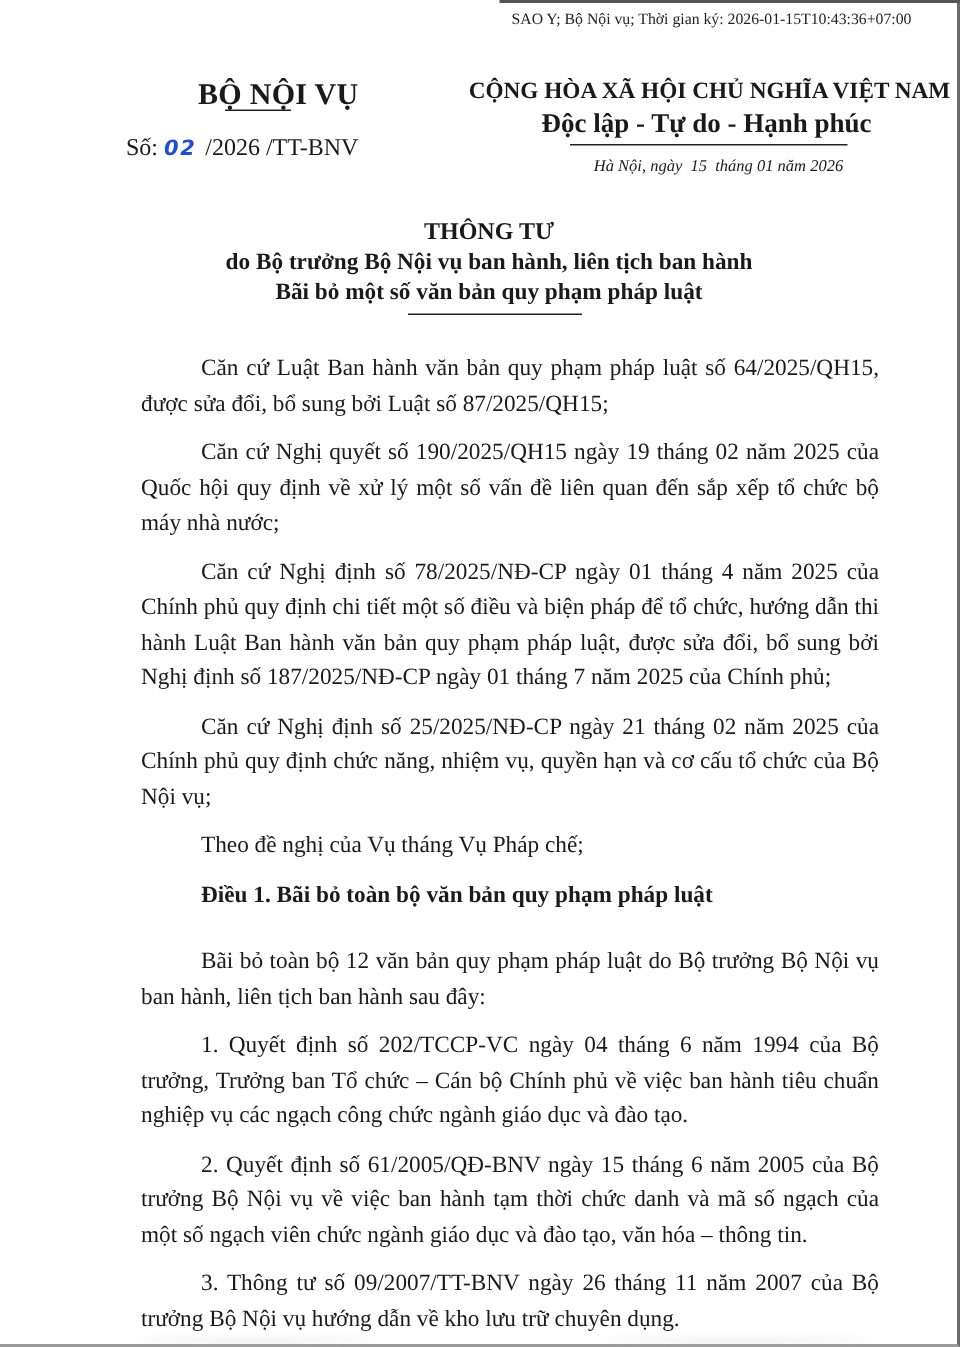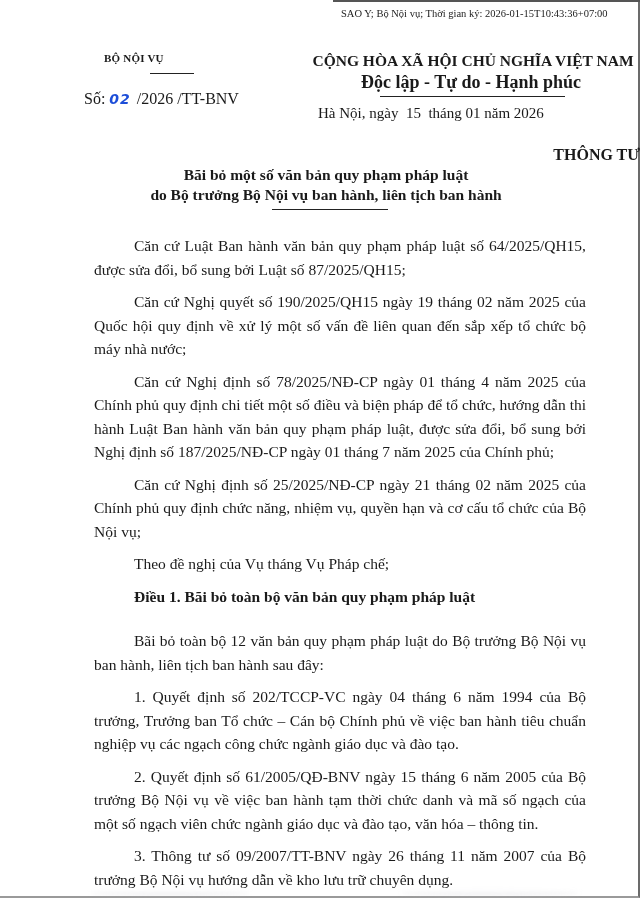--- a/index.html
+++ b/index.html
@@ -37,24 +37,24 @@
       white-space: nowrap;
     }
     .header-left {
       position: absolute;
       left: 84px;
       top: 52px;
       width: 200px;
     }
     .org-name {
       position: absolute;
-      left: 20px;
+      left: 48px;
       top: 0;
       font-weight: bold;
-      font-size: 11px;
+      font-size: 20px;
       letter-spacing: 0.2px;
       font-family: Liberation Serif, serif;
     }
     .org-underline {
       position: absolute;
       left: 66px;
       top: 21px;
       width: 44px;
       height: 1px;
       background: #222;
@@ -96,39 +96,39 @@
     }
     .motto-underline {
       width: 185px;
       height: 1px;
       background: #222;
       margin: 3px auto 0 auto;
       position: relative;
       left: 4px;
     }
     .place-date {
-      font-size: 15px;
+      font-style: italic;
+      font-size: 11px;
       margin-top: 8px;
-      text-align: left;
+      text-align: center;
       padding-left: 22px;
       white-space: pre;
     }
     .title-block {
       position: absolute;
       left: 0;
       top: 145px;
       width: 640px;
       text-align: center;
       font-weight: bold;
     }
     .doc-type {
       font-size: 16px;
       line-height: 20px;
       margin-left: 12px;
-      text-align: right;
     }
     .doc-subtitle {
       font-size: 15.5px;
       line-height: 20px;
       margin-left: 12px;
     }
     .subtitle-underline {
       width: 116px;
       height: 1px;
       background: #222;
@@ -181,22 +181,22 @@
 
 <div class="header-right">
   <div class="nation">CỘNG HÒA XÃ HỘI CHỦ NGHĨA VIỆT NAM</div>
   <div class="motto">Độc lập - Tự do - Hạnh phúc</div>
   <div class="motto-underline"></div>
   <div class="place-date">Hà Nội, ngày  15  tháng 01 năm 2026</div>
 </div>
 
 <div class="title-block">
   <div class="doc-type">THÔNG TƯ</div>
+  <div class="doc-subtitle">do Bộ trưởng Bộ Nội vụ ban hành, liên tịch ban hành</div>
   <div class="doc-subtitle">Bãi bỏ một số văn bản quy phạm pháp luật</div>
-  <div class="doc-subtitle">do Bộ trưởng Bộ Nội vụ ban hành, liên tịch ban hành</div>
   <div class="subtitle-underline"></div>
 </div>
 
 <div class="body">
   <p class="para italic">Căn cứ Luật Ban hành văn bản quy phạm pháp luật số 64/2025/QH15, được sửa đổi, bổ sung bởi Luật số 87/2025/QH15;</p>
   <p class="para italic">Căn cứ Nghị quyết số 190/2025/QH15 ngày 19 tháng 02 năm 2025 của Quốc hội quy định về xử lý một số vấn đề liên quan đến sắp xếp tổ chức bộ máy nhà nước;</p>
   <p class="para italic">Căn cứ Nghị định số 78/2025/NĐ-CP ngày 01 tháng 4 năm 2025 của Chính phủ quy định chi tiết một số điều và biện pháp để tổ chức, hướng dẫn thi hành Luật Ban hành văn bản quy phạm pháp luật, được sửa đổi, bổ sung bởi Nghị định số 187/2025/NĐ-CP ngày 01 tháng 7 năm 2025 của Chính phủ;</p>
   <p class="para italic">Căn cứ Nghị định số 25/2025/NĐ-CP ngày 21 tháng 02 năm 2025 của Chính phủ quy định chức năng, nhiệm vụ, quyền hạn và cơ cấu tổ chức của Bộ Nội vụ;</p>
   <p class="para italic">Theo đề nghị của Vụ tháng Vụ Pháp chế;</p>
   <p class="article-heading">Điều 1. Bãi bỏ toàn bộ văn bản quy phạm pháp luật</p>

